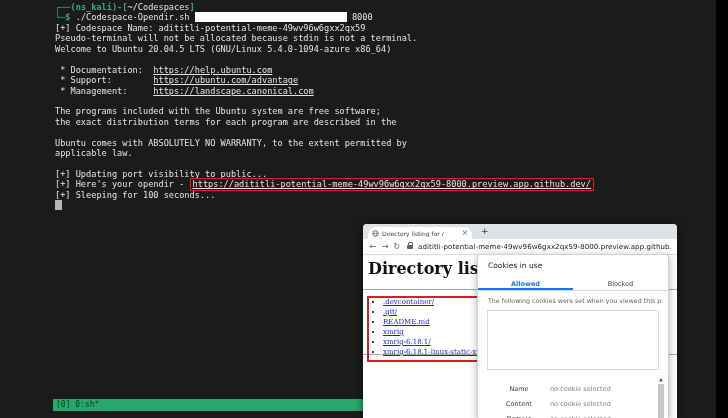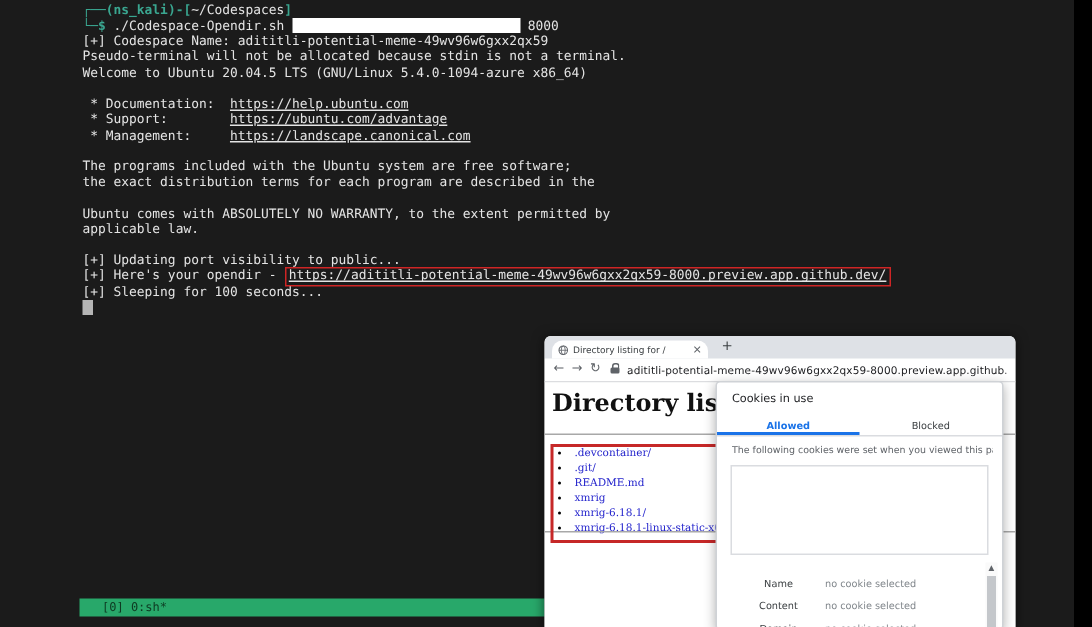--- a/index.html
+++ b/index.html
@@ -14,21 +14,21 @@
   .teal{color:#3aa690;font-weight:bold;}
   .tuser{color:#3aa690;font-weight:bold;}
   .turl{text-decoration:underline;color:#e4e4e4;}
   .sel-block{display:inline-block;width:152px;height:10px;background:#ffffff;vertical-align:-2px;}
   .urlbox{border:1.5px solid #cf2525;padding:0 2px 1px 2px;}
   .cursor-block{display:inline-block;width:7px;height:10px;background:#b5b5b5;vertical-align:-2px;}
 
   
   .tmux-bar{position:absolute;left:53px;top:399px;width:310px;height:12px;background:#28a86a;
             color:#0e3a22;font-family:"DejaVu Sans Mono",monospace;font-size:8px;line-height:12px;
-            padding-left:15px;box-sizing:border-box;z-index:1;white-space:pre;}
+            padding-left:3px;box-sizing:border-box;z-index:1;white-space:pre;}
 
   
   .browser{position:absolute;left:363px;top:224px;width:314px;height:194px;background:#fff;
            z-index:10;box-shadow:0 1px 8px rgba(0,0,0,.55);overflow:hidden;border-radius:4px 4px 0 0;}
   .tabbar{position:relative;height:15px;background:#dee1e6;border-radius:4px 4px 0 0;}
   .tab{position:absolute;left:5px;top:3px;height:12px;width:104px;background:#fff;
        border-radius:7px 7px 0 0;display:flex;align-items:center;padding:0 4px;gap:3px;box-sizing:border-box;}
   .tab-label{flex:1;font-size:6px;color:#3c4043;white-space:nowrap;overflow:hidden;}
   .tab-close{font-size:7.5px;color:#5f6368;line-height:1;}
   .newtab{position:absolute;left:118px;top:2px;font-size:9px;color:#3c4043;}
@@ -41,21 +41,21 @@
   .url-text{font-size:7px;color:#202124;white-space:nowrap;overflow:hidden;letter-spacing:.1px;}
 
   .content{position:relative;height:163px;background:#fff;}
   .dir-heading{position:absolute;left:5px;top:4px;margin:0;font-family:"DejaVu Serif",serif;
                font-size:16px;font-weight:bold;color:#111;white-space:nowrap;}
   .hr1{position:absolute;top:34px;left:0;width:314px;border:none;border-top:1px solid #a8a8a8;margin:0;}
   .hr2{position:absolute;top:99px;left:0;width:314px;border:none;border-top:1px solid #a8a8a8;margin:0;}
   .dir-list{position:absolute;left:8px;top:42px;margin:0;padding:0 0 0 12px;width:200px;
             font-family:"DejaVu Serif",serif;font-size:7px;line-height:10px;color:#000;}
   .dir-list li{list-style:disc;white-space:nowrap;}
-  .dir-list a{color:#2323cc;margin-top:15px;}
+  .dir-list a{color:#2323cc;text-decoration:underline;margin-top:15px;}
   .redbox{position:absolute;left:4px;top:41px;width:112px;height:62px;border:2px solid #c62828;z-index:2;}
 
   
   .cookie-panel{position:absolute;left:114px;top:-1px;width:192px;height:166px;background:#fff;
                 border:1px solid #cfd2d6;border-radius:3px;box-shadow:0 2px 8px rgba(0,0,0,.3);
                 box-sizing:border-box;z-index:5;}
   .cp-title{position:absolute;top:6px;left:10px;font-size:7.5px;color:#202124;}
   .cp-tabs{position:absolute;top:23px;left:0;right:0;height:12px;border-bottom:1px solid #dadce0;display:flex;}
   .cp-tab{flex:1;text-align:center;font-size:6.5px;line-height:12px;color:#3c4043;}
   .cp-tab.active{color:#1a73e8;border-bottom:2px solid #1a73e8;font-weight:bold;}

